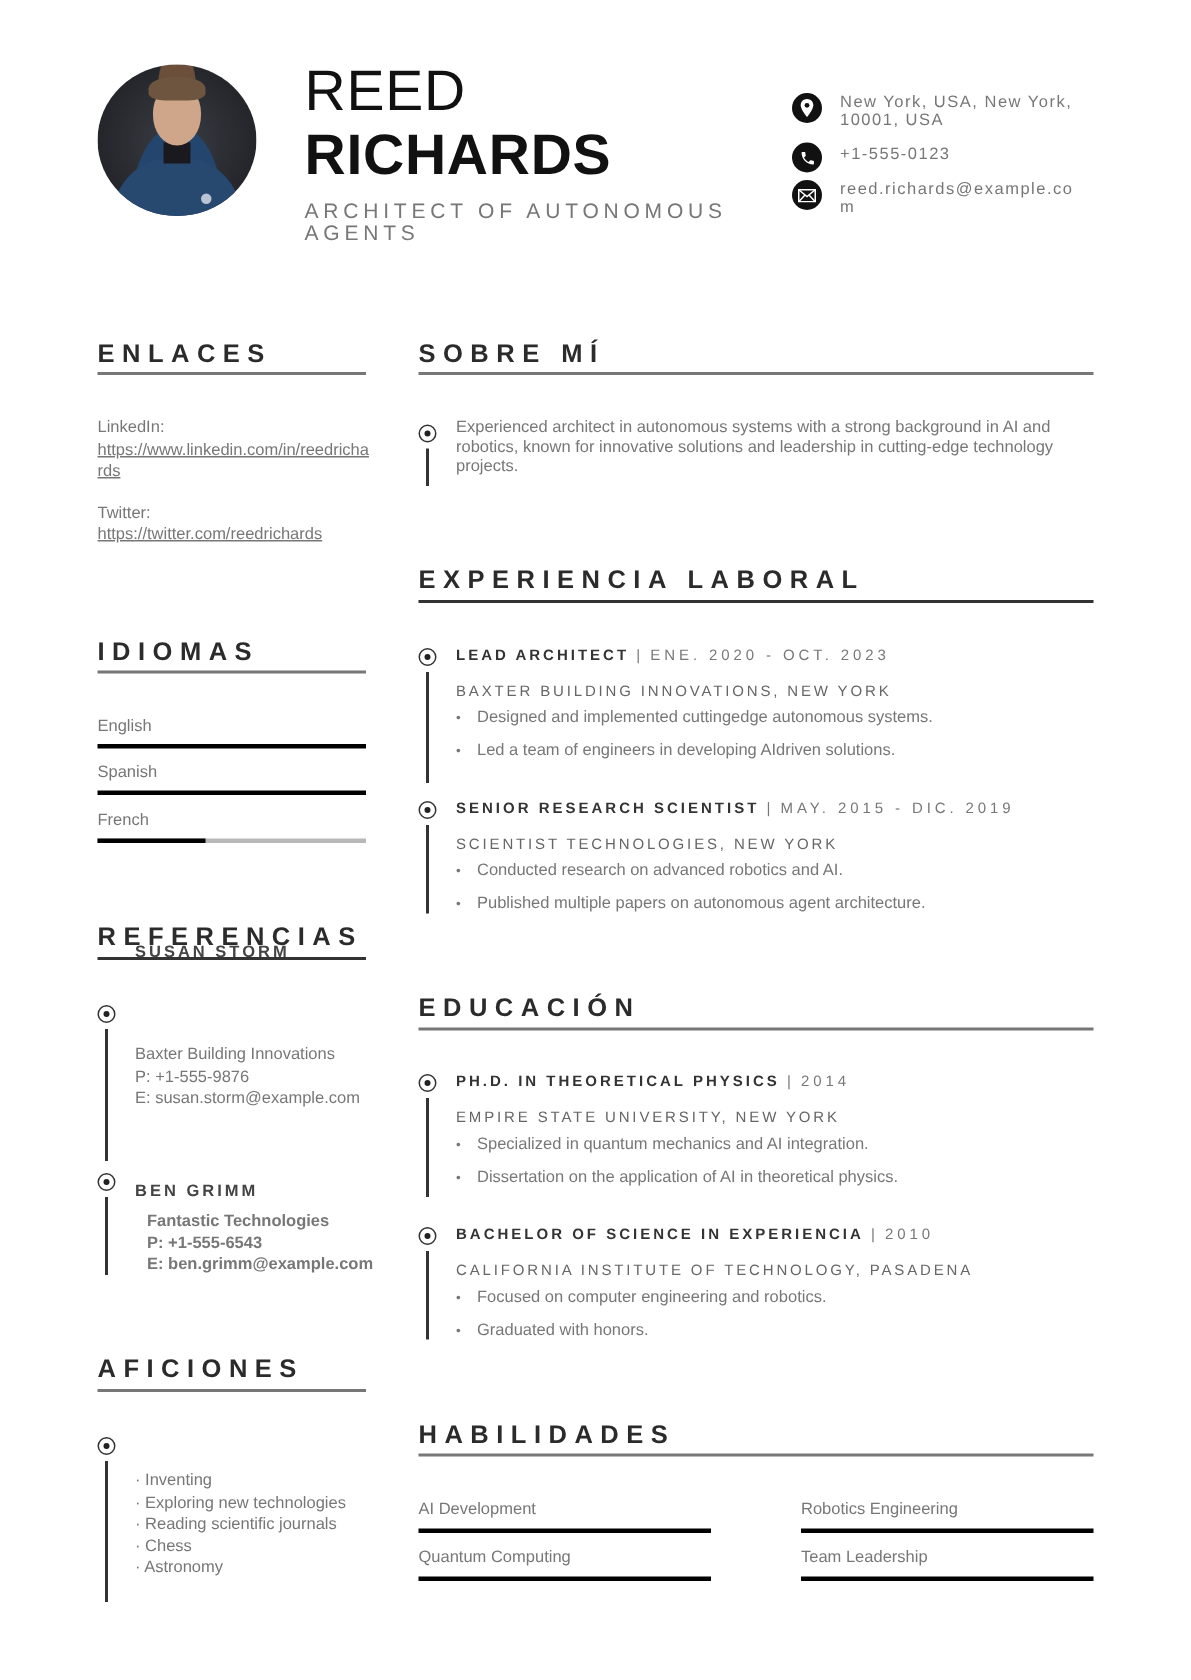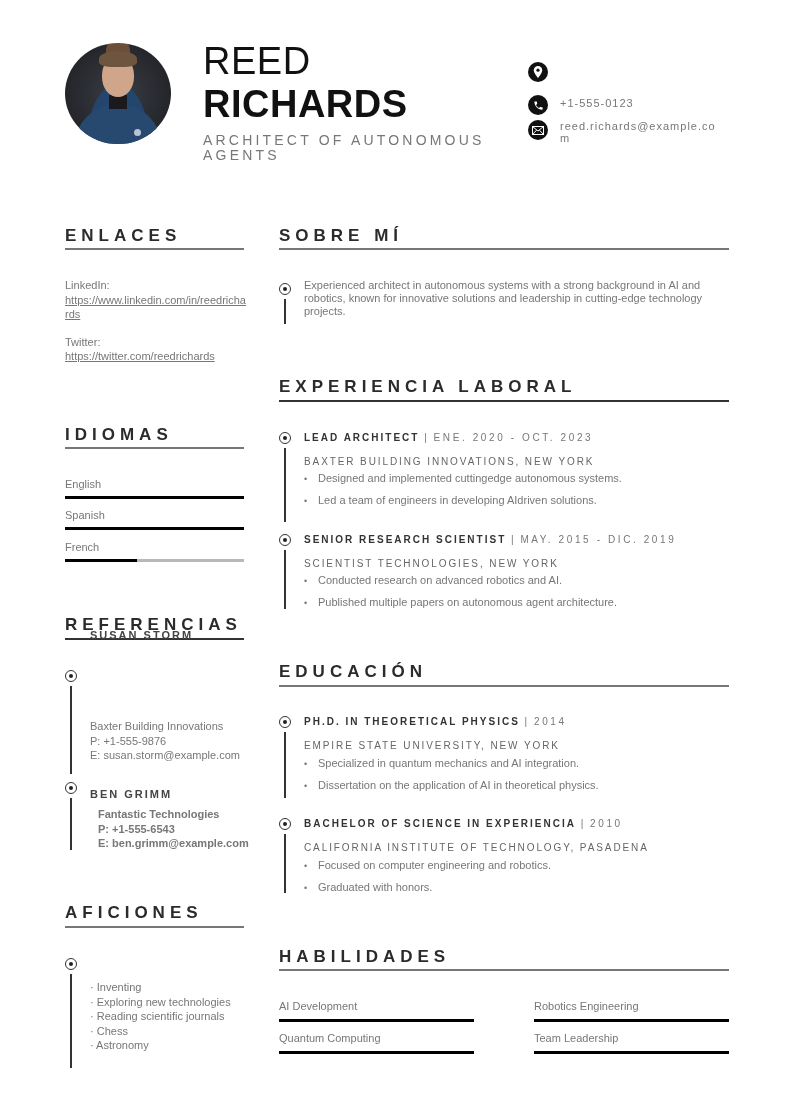--- a/index.html
+++ b/index.html
@@ -74,20 +74,21 @@
 <div class="abs last-name">RICHARDS</div>
 <div class="abs job-title">ARCHITECT OF AUTONOMOUS AGENTS</div>
 
 <div class="abs contact" style="top:62px;">
   <span class="ci">
     <svg width="10" height="12" viewBox="0 0 10 12">
         <path d="M5 0C2.5 0 .8 1.9.8 4.2 .8 7.2 5 12 5 12s4.2-4.8 4.2-7.8C9.2 1.9 7.5 0 5 0z" fill="#fff"></path>
         <circle cx="5" cy="4.2" r="1.6" fill="#111"></circle>
       </svg>
   </span>
+  <span class="ct">New York, USA, New York, 10001, USA</span>
 </div>
 <div class="abs contact" style="top:95px;">
   <span class="ci">
     <svg width="11" height="11" viewBox="0 0 24 24">
         <path d="M6.6 10.8c1.4 2.8 3.8 5.1 6.6 6.6l2.2-2.2c.3-.3.7-.4 1-.2 1.1.4 2.3.6 3.6.6.6 0 1 .4 1 1V20c0 .6-.4 1-1 1C10.6 21 3 13.4 3 4c0-.6.4-1 1-1h3.5c.6 0 1 .4 1 1 0 1.3.2 2.5.6 3.6.1.3 0 .7-.2 1l-2.3 2.2z" fill="#fff"></path>
       </svg>
   </span>
   <span class="ct" style="margin-top:2px;">+1-555-0123</span>
 </div>
 <div class="abs contact" style="top:120px;">
@@ -126,21 +127,21 @@
 <div class="abs bar-bg" style="left:65px; top:559px; width:179px;">
     <div class="bar-fg" style="width:40%;"></div>
   </div>
 
 <div class="abs sec-title" style="left:65px; top:615px;">REFERENCIAS</div>
 <div class="abs sec-line" style="left:65px; top:638px; width:179px; background:#333;"></div>
 
 <div class="abs tl-dot" style="left:65px; top:670px;"></div>
 <div class="abs tl-line" style="left:70px; top:686px; height:88px;"></div>
 <div class="abs ref-name" style="left:90px; top:629px;">SUSAN STORM</div>
-<div class="abs ref-body" style="left:90px; top:696px; width:155px;margin-top:23px;">
+<div class="abs ref-body" style="left:90px; top:696px; width:155px;">
   <div>Baxter Building Innovations</div>
   <div>P: +1-555-9876</div>
   <div>E: susan.storm@example.com</div>
 </div>
 
 <div class="abs tl-dot" style="left:65px; top:782px;"></div>
 <div class="abs tl-line" style="left:70px; top:798px; height:52px;"></div>
 <div class="abs ref-name" style="left:90px; top:788px;">BEN GRIMM</div>
 <div class="abs ref-body" style="left:98px; top:807px; width:160px;font-weight:bold;">
   <div>Fantastic Technologies</div>

